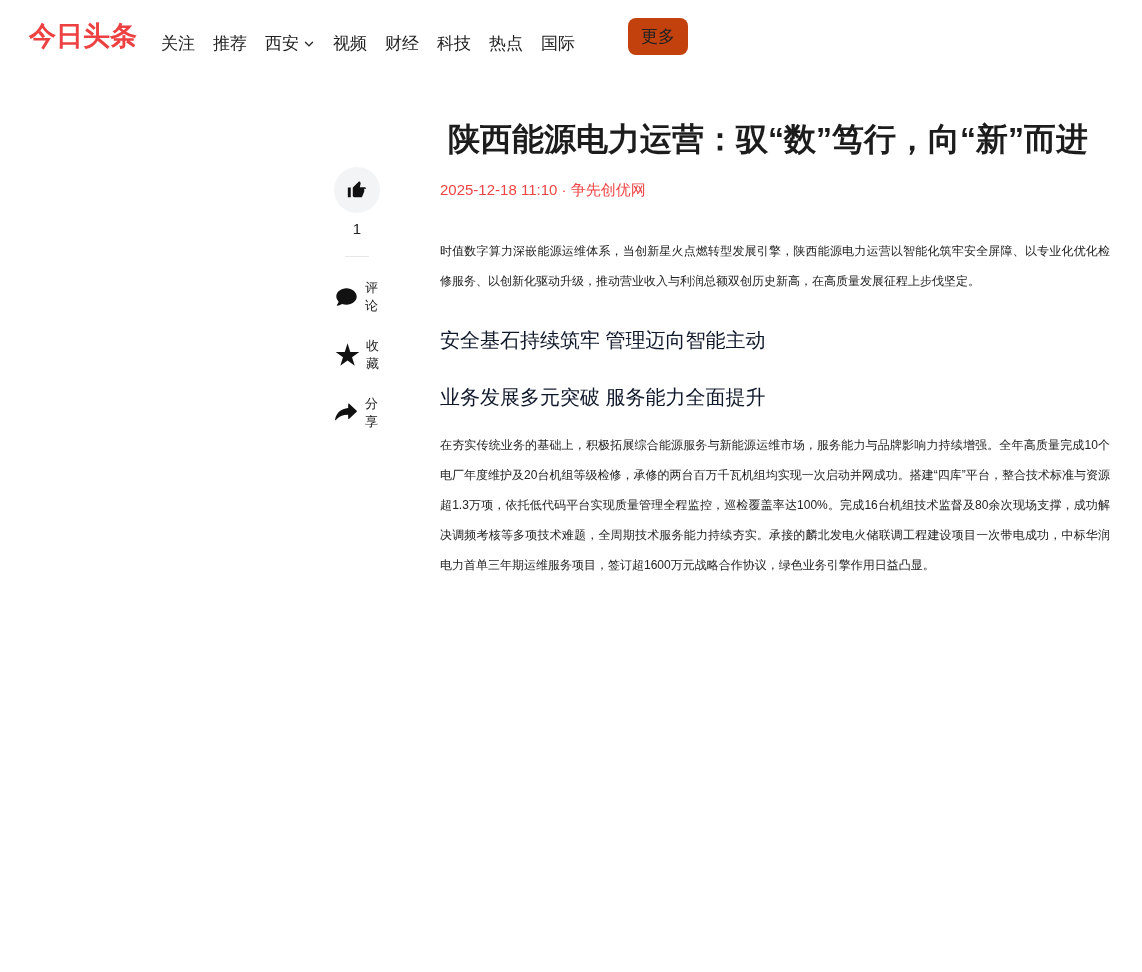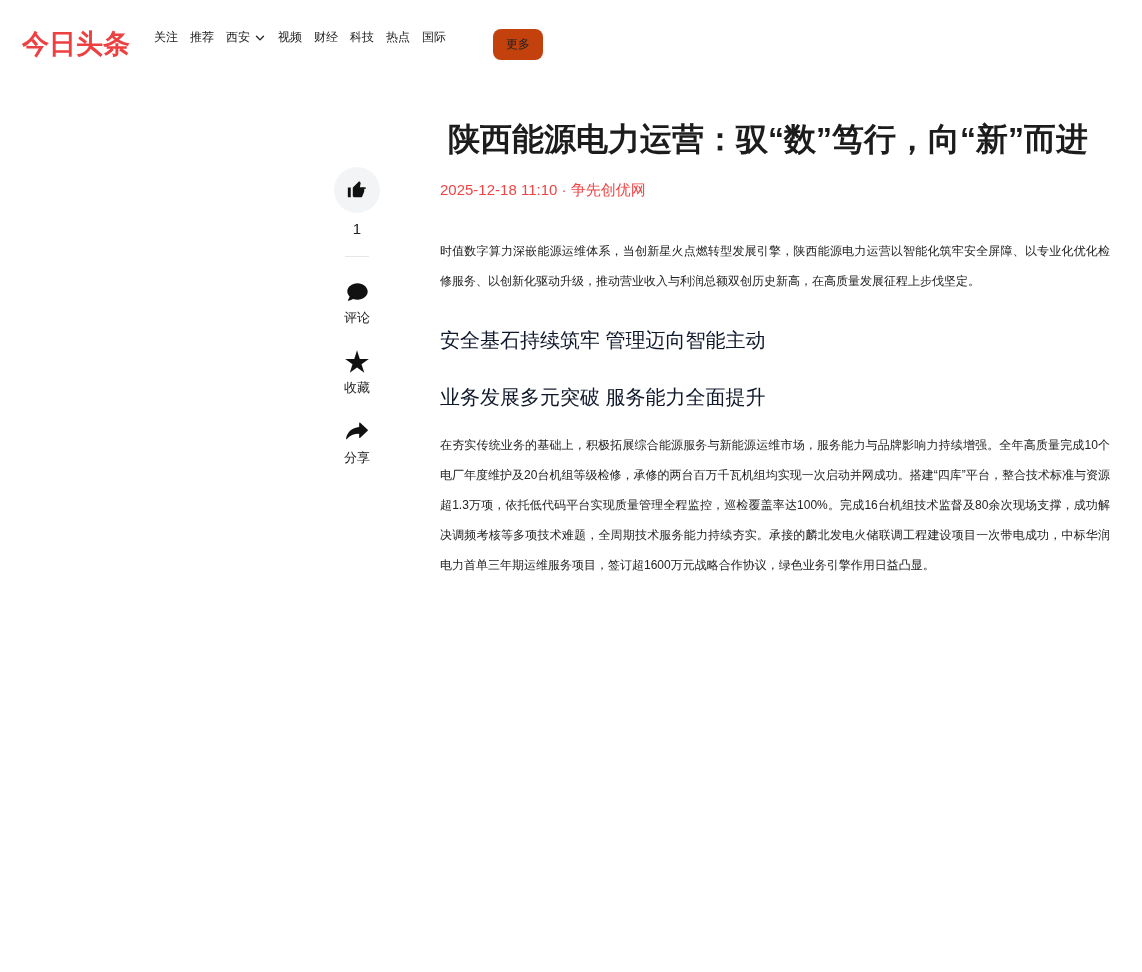--- a/index.html
+++ b/index.html
@@ -8,37 +8,37 @@
     width: 1142px; height: 972px;
     background: #ffffff;
     position: relative;
     overflow: hidden;
     font-family: "Liberation Sans", sans-serif;
     color: #222;
   }
 
   
   .topnav {
-    position: absolute; top: 8px; left: 0; width: 100%; height: 72px;
+    position: absolute; top: 0; left: 0; width: 100%; height: 72px;
     background: #fff;
-    display: flex; align-items: center;
+    display: flex; align-items: center; padding-left: 7px;
   }
   .logo {
     margin-left: 22px;
     font-size: 27px; font-weight: 900;
     color: #ed4040;
     letter-spacing: 0px;
     cursor: pointer;
     white-space: nowrap;
   }
   .nav {
-    display: flex; align-items: flex-start;
-    gap: 12px;
+    display: flex; align-items: flex-end;
+    gap: 18px;
     margin-left: 24px;
-    font-size: 12px;
+    font-size: 17px;
   }
   .nav-item {
     color: #222; cursor: pointer; white-space: nowrap;
     display: flex; align-items: center; gap: 4px;
   }
   .nav-item.more {
     background: #c2410c;
     border-radius: 8px;
     padding: 7px 13px;
     margin-left: 35px;
@@ -54,21 +54,21 @@
     width: 46px; height: 46px; border-radius: 50%;
     background: #f3f4f5; border: none; padding: 0;
     display: flex; align-items: center; justify-content: center;
     cursor: pointer;
   }
   .like-count { margin-top: 7px; font-size: 15px; color: #222; }
   .rail-divider { width: 24px; height: 1px; background: #e6e6e6; margin-top: 19px; }
   .rail-item {
     margin-top: 22px;
     background: none; border: none; padding: 0;
-    display: flex; flex-direction: column; align-items: center; gap: 4px;
+    display: flex; align-items: center; gap: 4px;
     cursor: pointer;
     justify-content: space-between;
   }
   .rail-label { font-size: 13px; color: #222; }
   .star-glyph { font-size: 27px; line-height: 26px; color: #111; }
   .icon-box { display: flex; align-items: center; justify-content: center; height: 26px; }
 
   
   .article {
     position: absolute; left: 440px; top: 104px; width: 670px;

